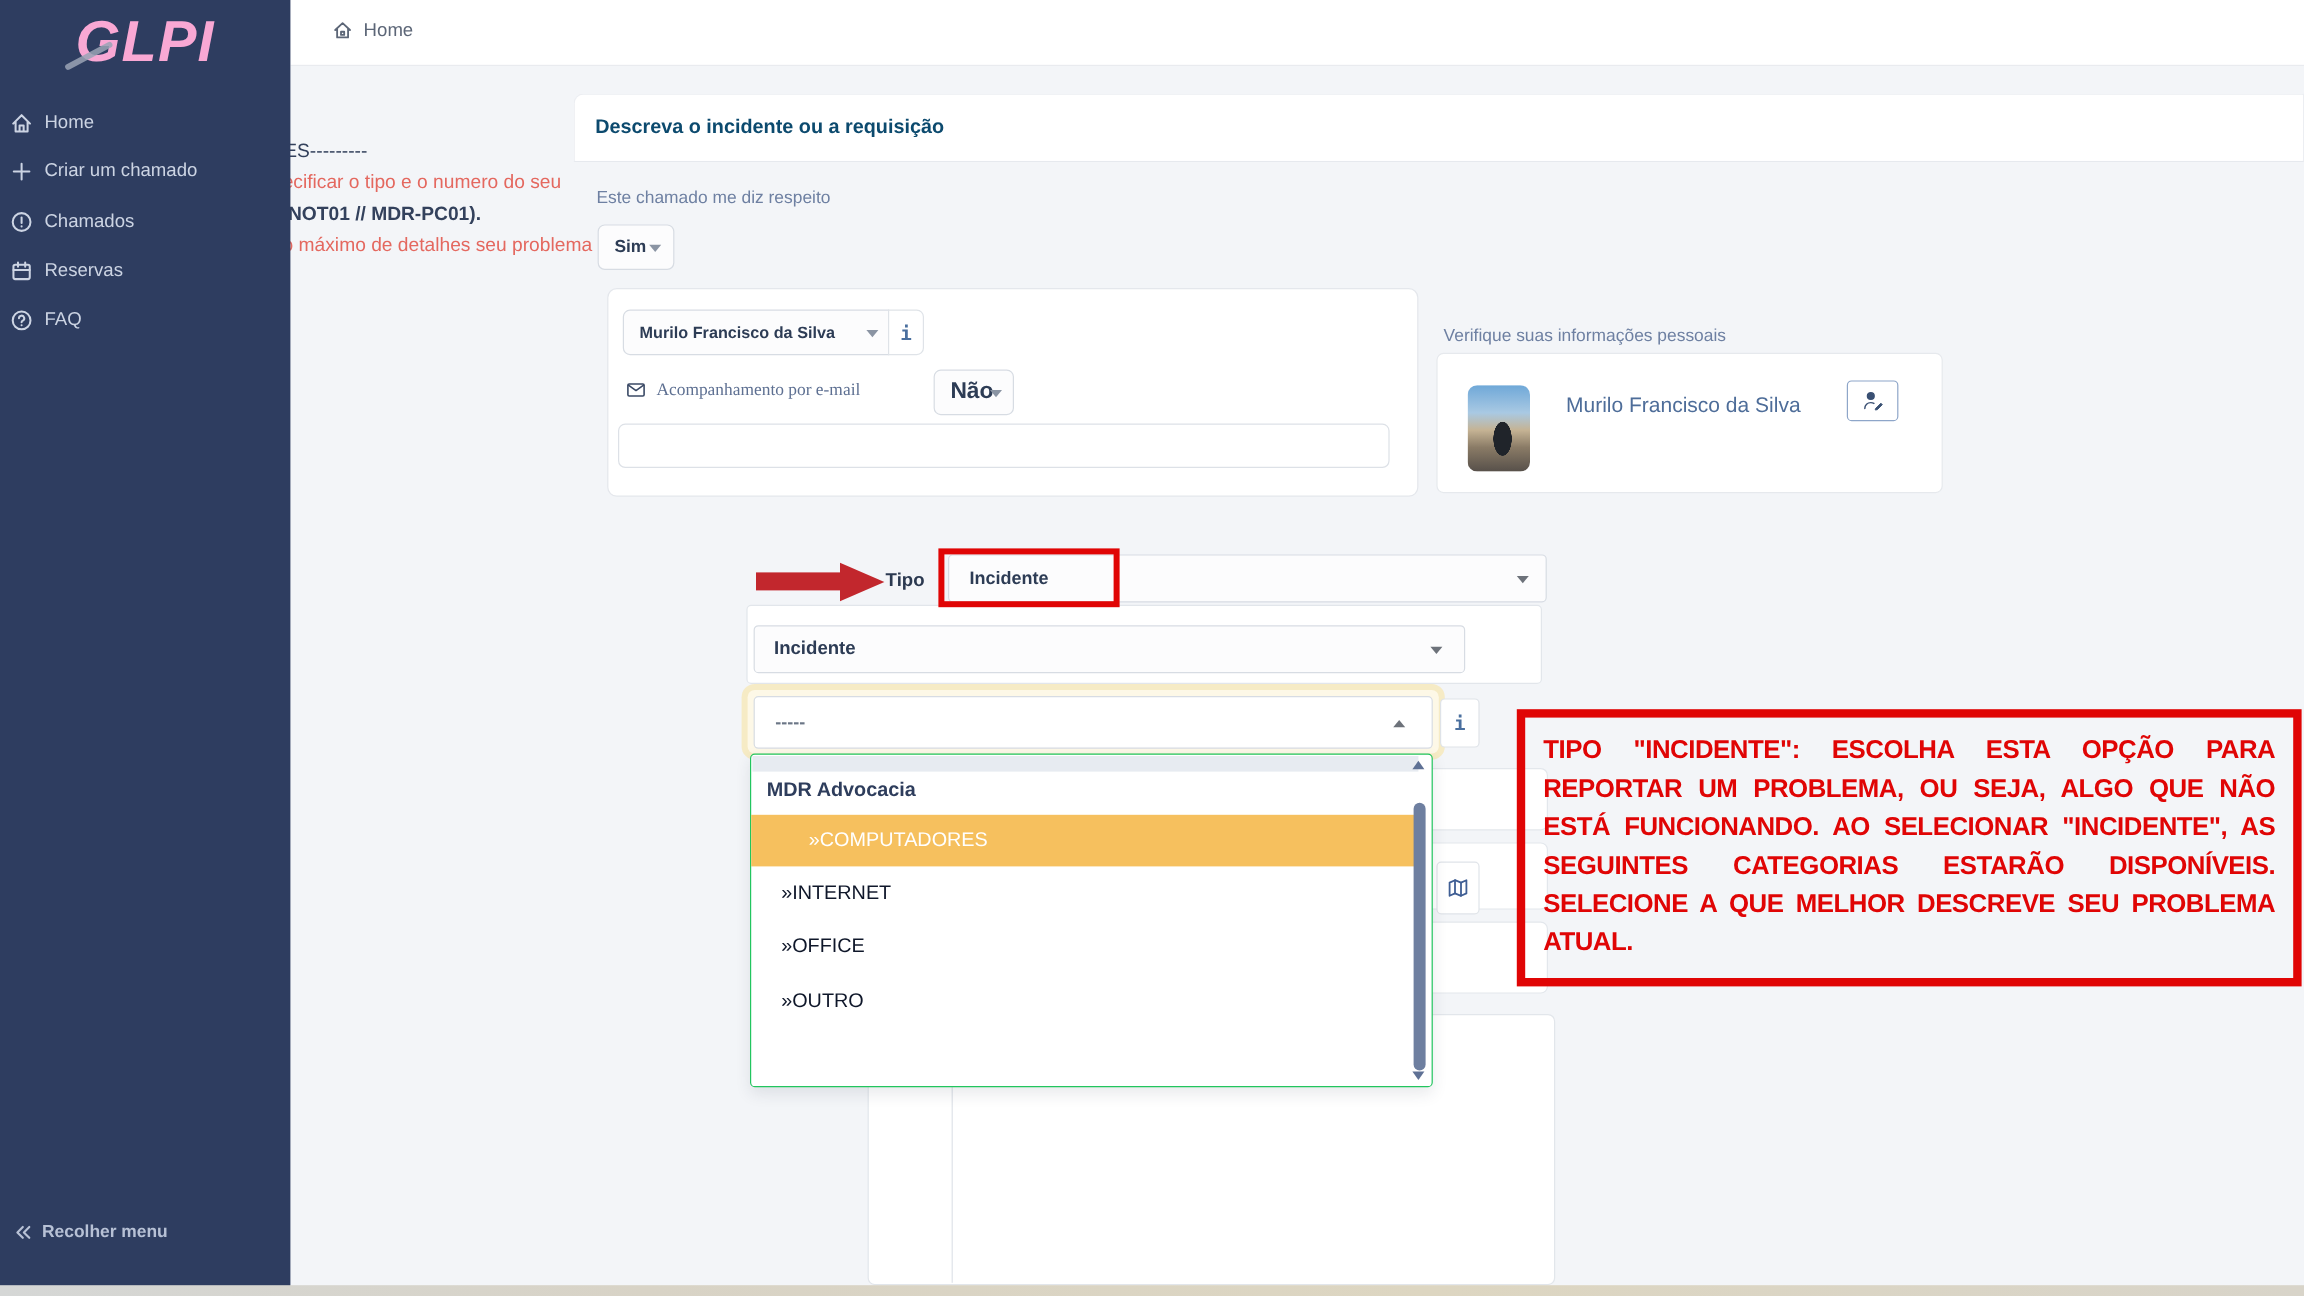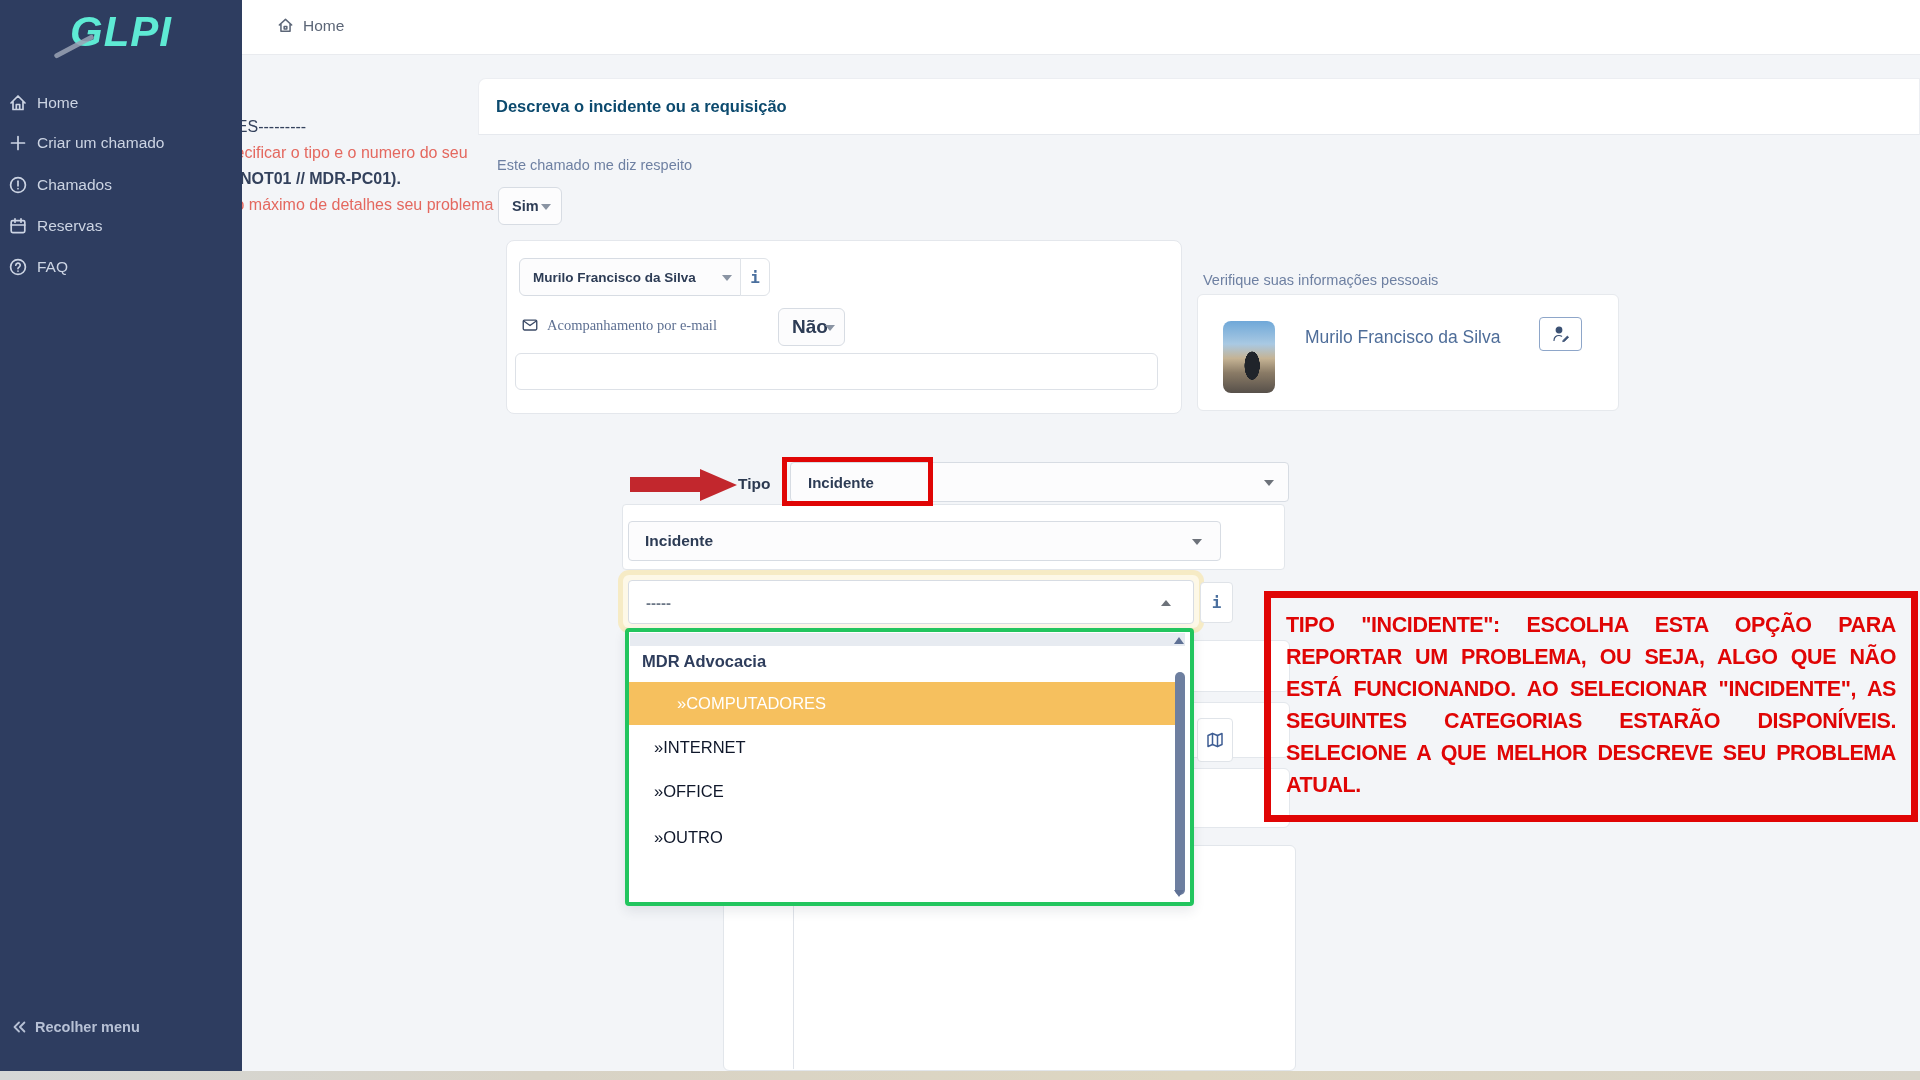--- a/index.html
+++ b/index.html
@@ -2,22 +2,22 @@
 <html><head>
 <meta charset="utf-8">
 <style>
   * { margin:0; padding:0; box-sizing:border-box; }
   html,body { width:1920px; height:1080px; overflow:hidden; }
   body { font-family:"Liberation Sans", sans-serif; background:#f3f5f8; position:relative; }
   #screen { position:absolute; left:0; top:0; width:1920px; height:1080px; background:#f3f5f8; overflow:hidden; }
 
   
   .sidebar { position:absolute; left:0; top:0; width:242px; height:1080px; background:#2e3d60; z-index:20; }
-  .logo { position:absolute; left:0; top:8px; width:242px; text-align:center; color:#5eead4;
-          font-size:42px; font-weight:bold; font-style:italic; letter-spacing:1px; }
+  .logo { position:absolute; left:0; top:8px; width:242px; text-align:center; color:#f9a8d4;
+          font-size:48px; font-weight:bold; font-style:italic; letter-spacing:1px; }
   .logo-swoosh { position:absolute; left:52px; top:44px; width:44px; height:5px; background:#9aa3b5;
           transform:rotate(-28deg); border-radius:3px; opacity:.85; }
   .nav-item { position:absolute; left:0; width:242px; height:32px; display:flex; align-items:center;
           color:#ccd4e3; font-size:15.5px; cursor:pointer; }
   .nav-item svg { position:absolute; left:8px; width:20px; height:20px; stroke:#ccd4e3; fill:none;
           stroke-width:1.7; stroke-linecap:round; stroke-linejoin:round; }
   .nav-item span.lbl { position:absolute; left:37px; }
   .collapse { position:absolute; left:10px; top:1018px; display:flex; align-items:center; color:#b7c1d5;
           font-size:14.5px; font-weight:bold; cursor:pointer; }
   .collapse svg { width:18px; height:18px; stroke:#b7c1d5; fill:none; stroke-width:2;
@@ -88,21 +88,21 @@
           text-align:justify; letter-spacing:-0.4px; }
 
   
   .t2-panel { position:absolute; left:622px; top:504px; width:663px; height:66px; background:#ffffff;
           border:1px solid #e2e6eb; border-radius:4px; z-index:3; }
 
   
   .cat-glow { position:absolute; left:623px; top:575px; width:576px; height:53px; border-radius:6px;
           box-shadow:0 0 0 5px rgba(247,231,180,0.75); background:#fdf8e7; z-index:3; }
   .dropdown-panel { position:absolute; left:625px; top:628px; width:569px; height:278px; background:#ffffff;
-          border:4px solid #22c55e; border-radius:4px; box-shadow:0 5px 12px rgba(40,50,70,.10); z-index:10; }
+          border:1px solid #22c55e; border-radius:4px; box-shadow:0 5px 12px rgba(40,50,70,.10); z-index:10; }
   .dd-strip { position:absolute; left:1px; top:1px; width:555px; height:13px; background:#e7ebf1; }
   .dd-group { position:absolute; left:13px; top:20px; font-size:16.5px; font-weight:bold; color:#2e3d5c; }
   .dd-opt { position:absolute; left:0; width:556px; height:43px; display:flex; align-items:center;
           padding-left:25px; font-size:16.5px; color:#0f172a; cursor:pointer; }
   .dd-opt.hl { background:#f6c05e; color:#ffffff; }
   .dd-scrollbar { position:absolute; right:5px; top:40px; width:10px; height:223px; background:#6e7fa0; border-radius:5px; }
   .dd-arrow-up { position:absolute; right:6px; top:5px; width:0; height:0; border-left:5px solid transparent;
           border-right:5px solid transparent; border-bottom:7px solid #5f7195; }
   .dd-arrow-down { position:absolute; right:6px; bottom:5px; width:0; height:0; border-left:5px solid transparent;
           border-right:5px solid transparent; border-top:7px solid #5f7195; }

